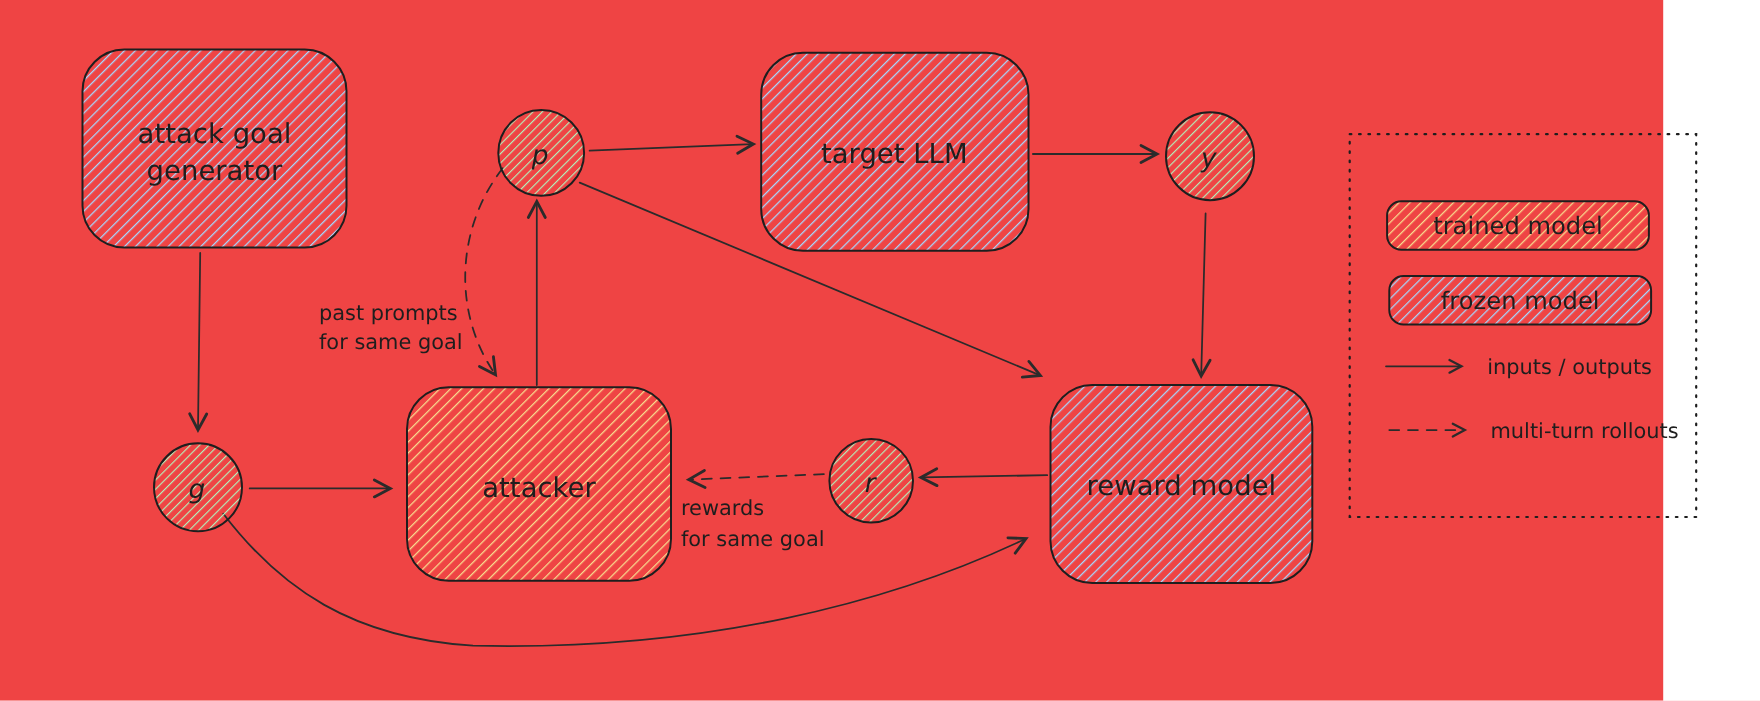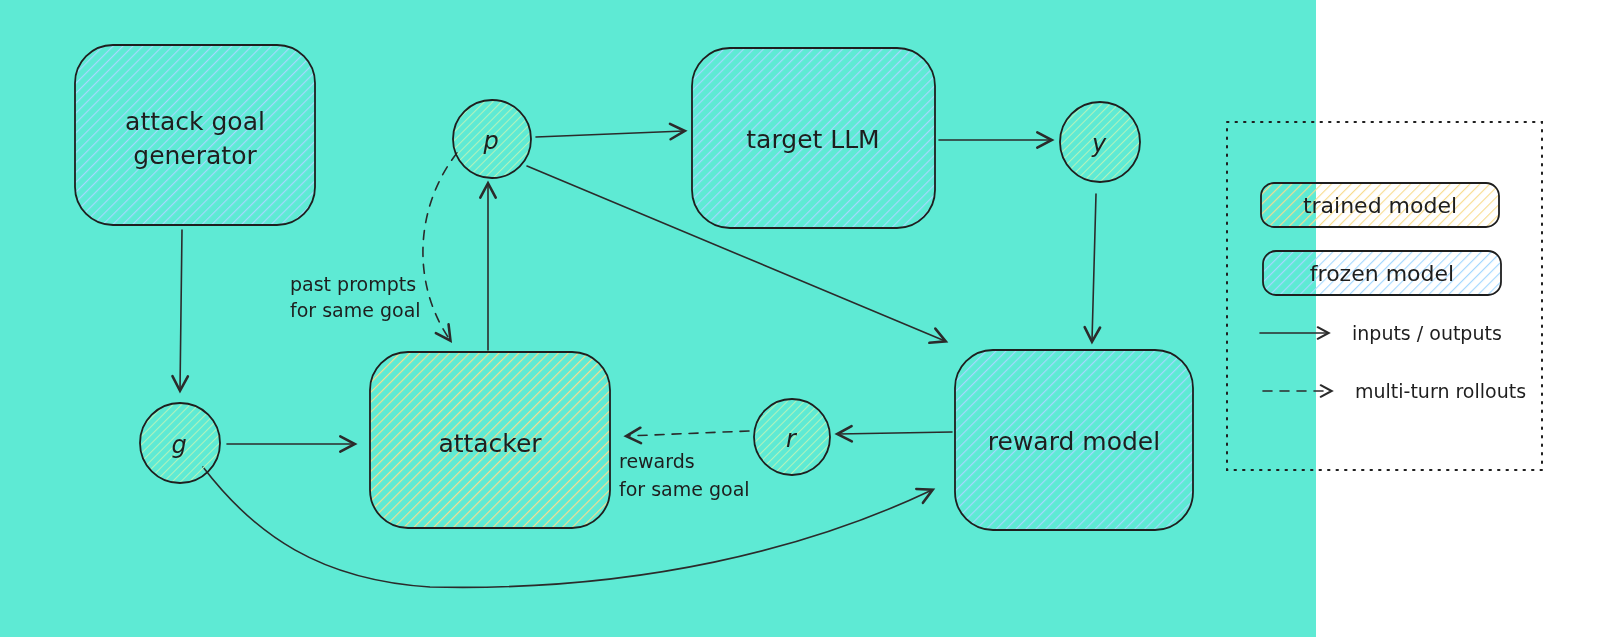--- a/index.html
+++ b/index.html
@@ -2,23 +2,23 @@
 <html><head>
 <meta charset="utf-8">
 <style>
   html, body {
     margin: 0;
     padding: 0;
     background: #ffffff;
   }
   .canvas {
     position: relative;
-    width: 1316px;
+    width: 1512px;
     height: 637px;
-    background: #5eead4;
+    background: #ef4444;
     font-family: "DejaVu Sans", sans-serif;
   }
   svg { display: block; }
   text {
     fill: #1e1e1e;
     font-family: "DejaVu Sans", sans-serif;
   }
   .node-label { font-size: 25px; }
   .var-label  { font-size: 24px; font-style: italic; }
   .edge-label { font-size: 19px; }

